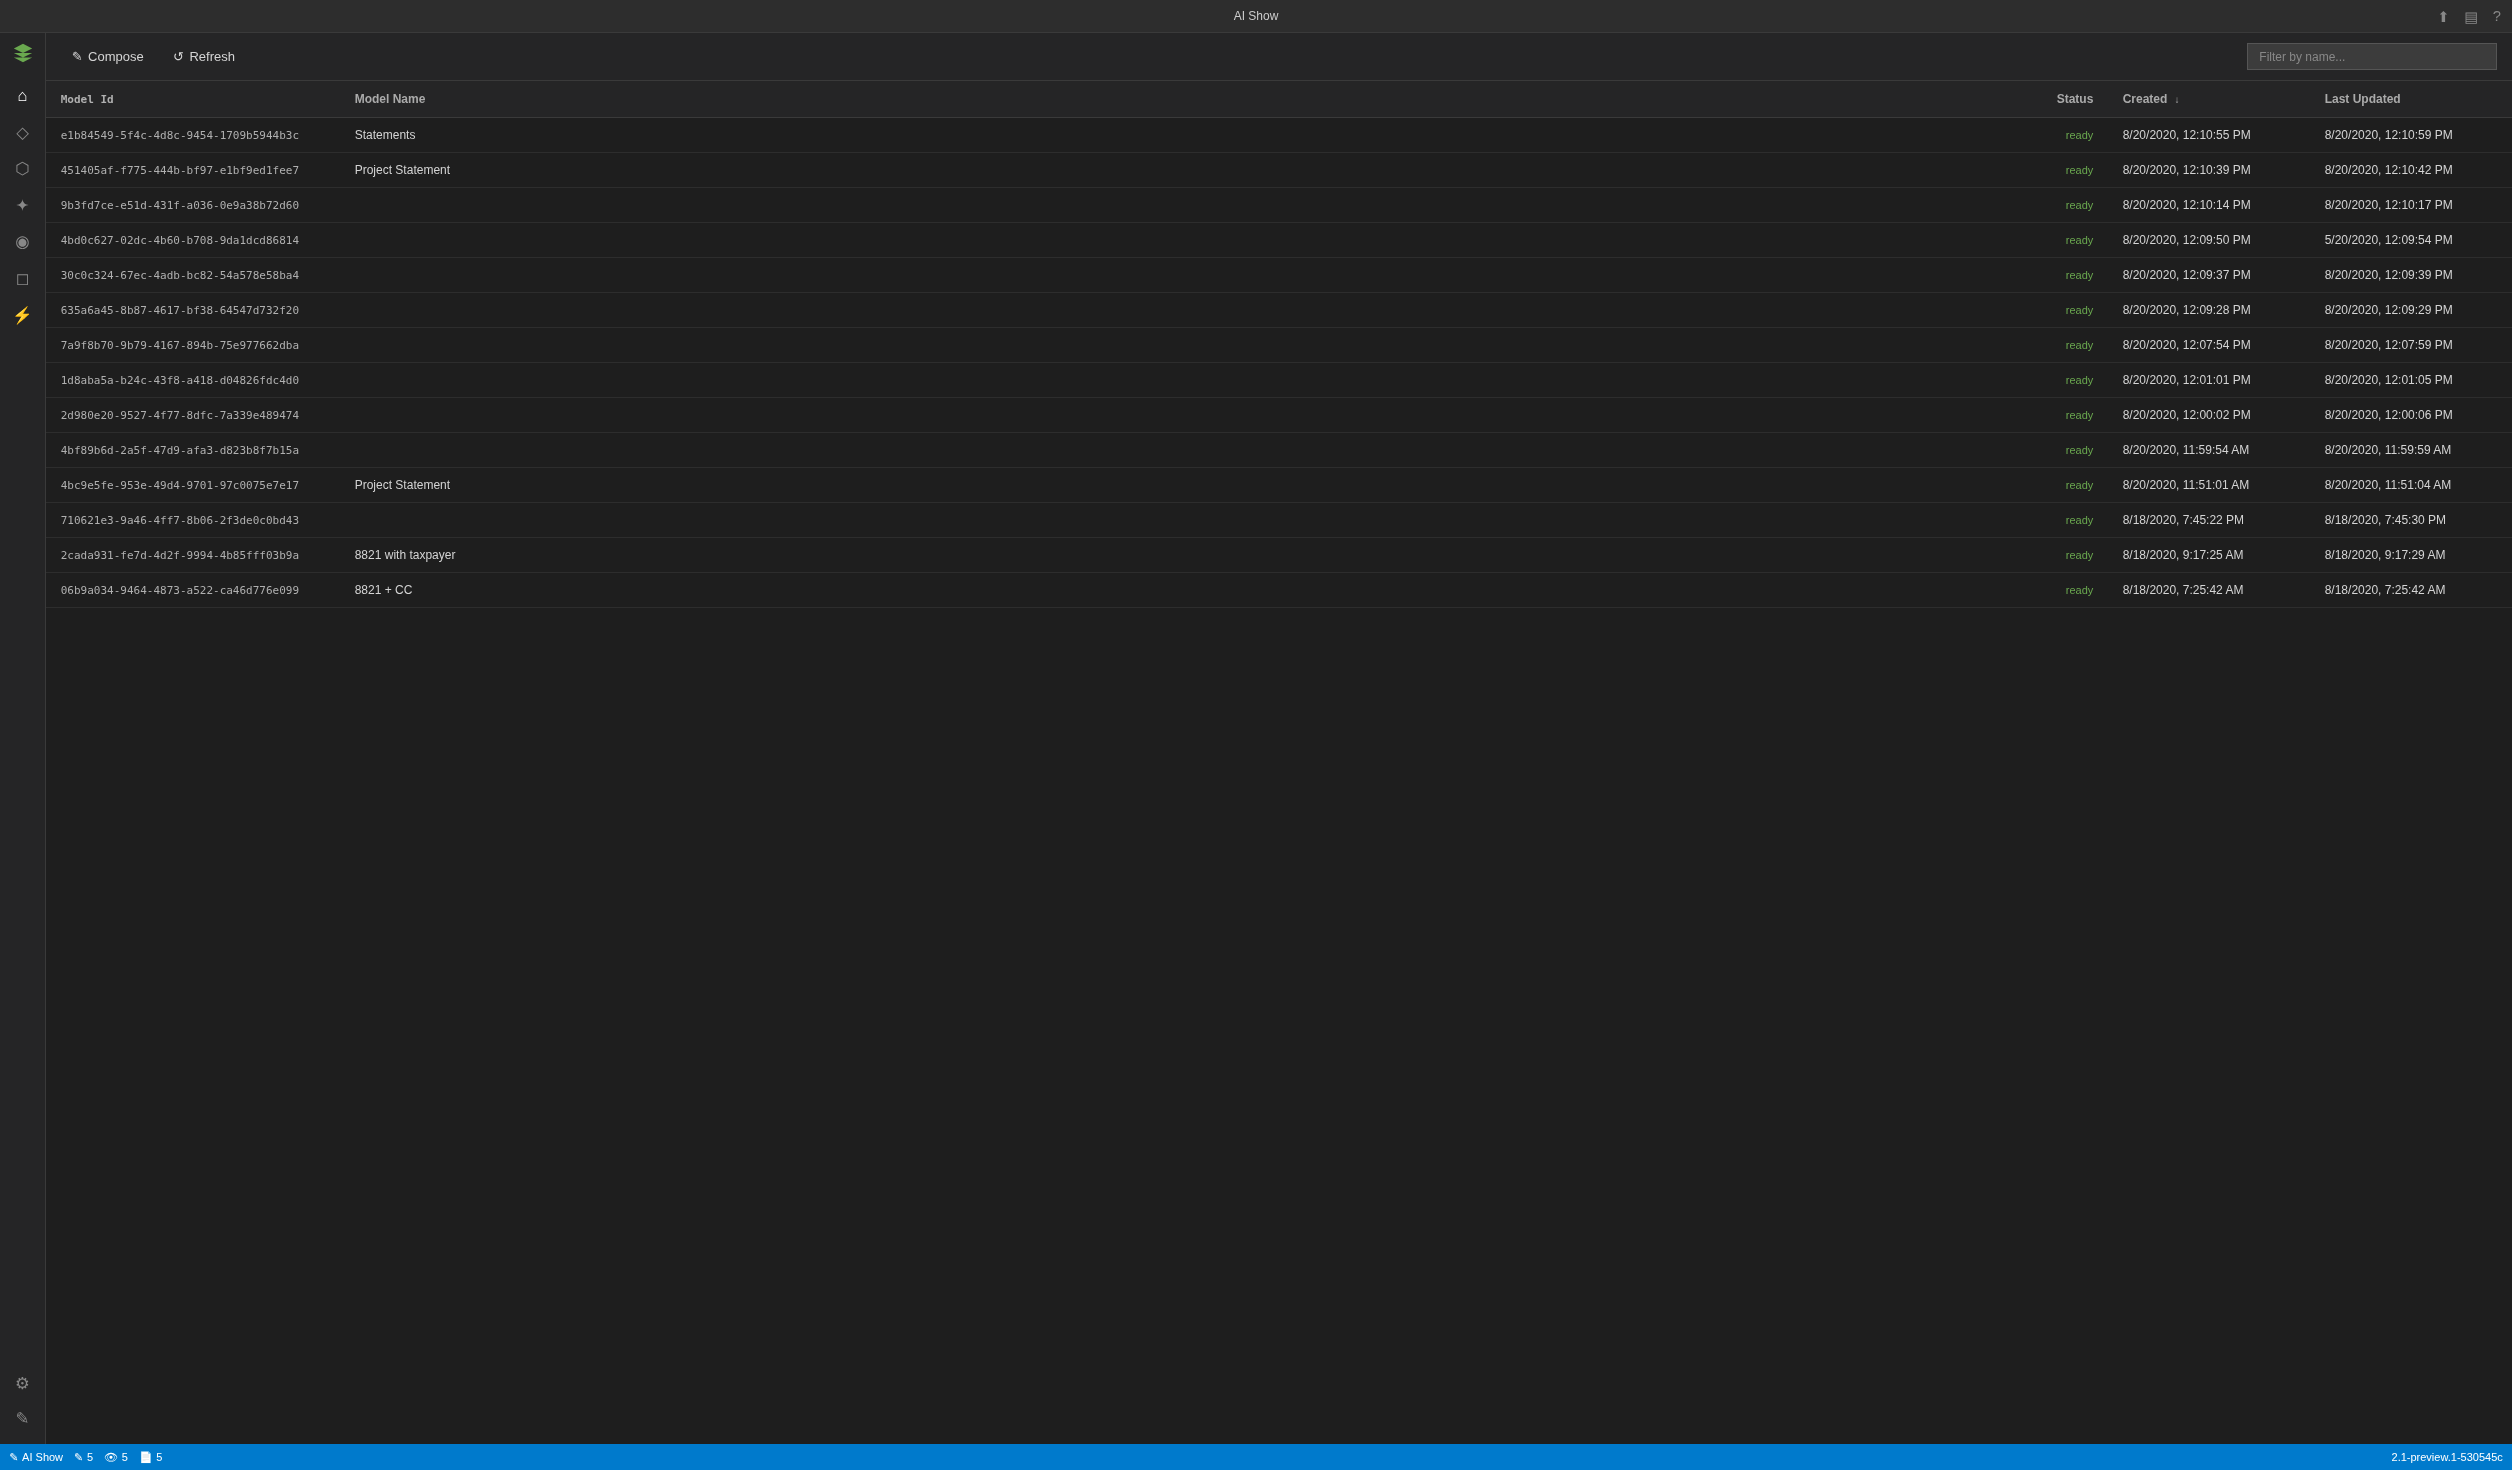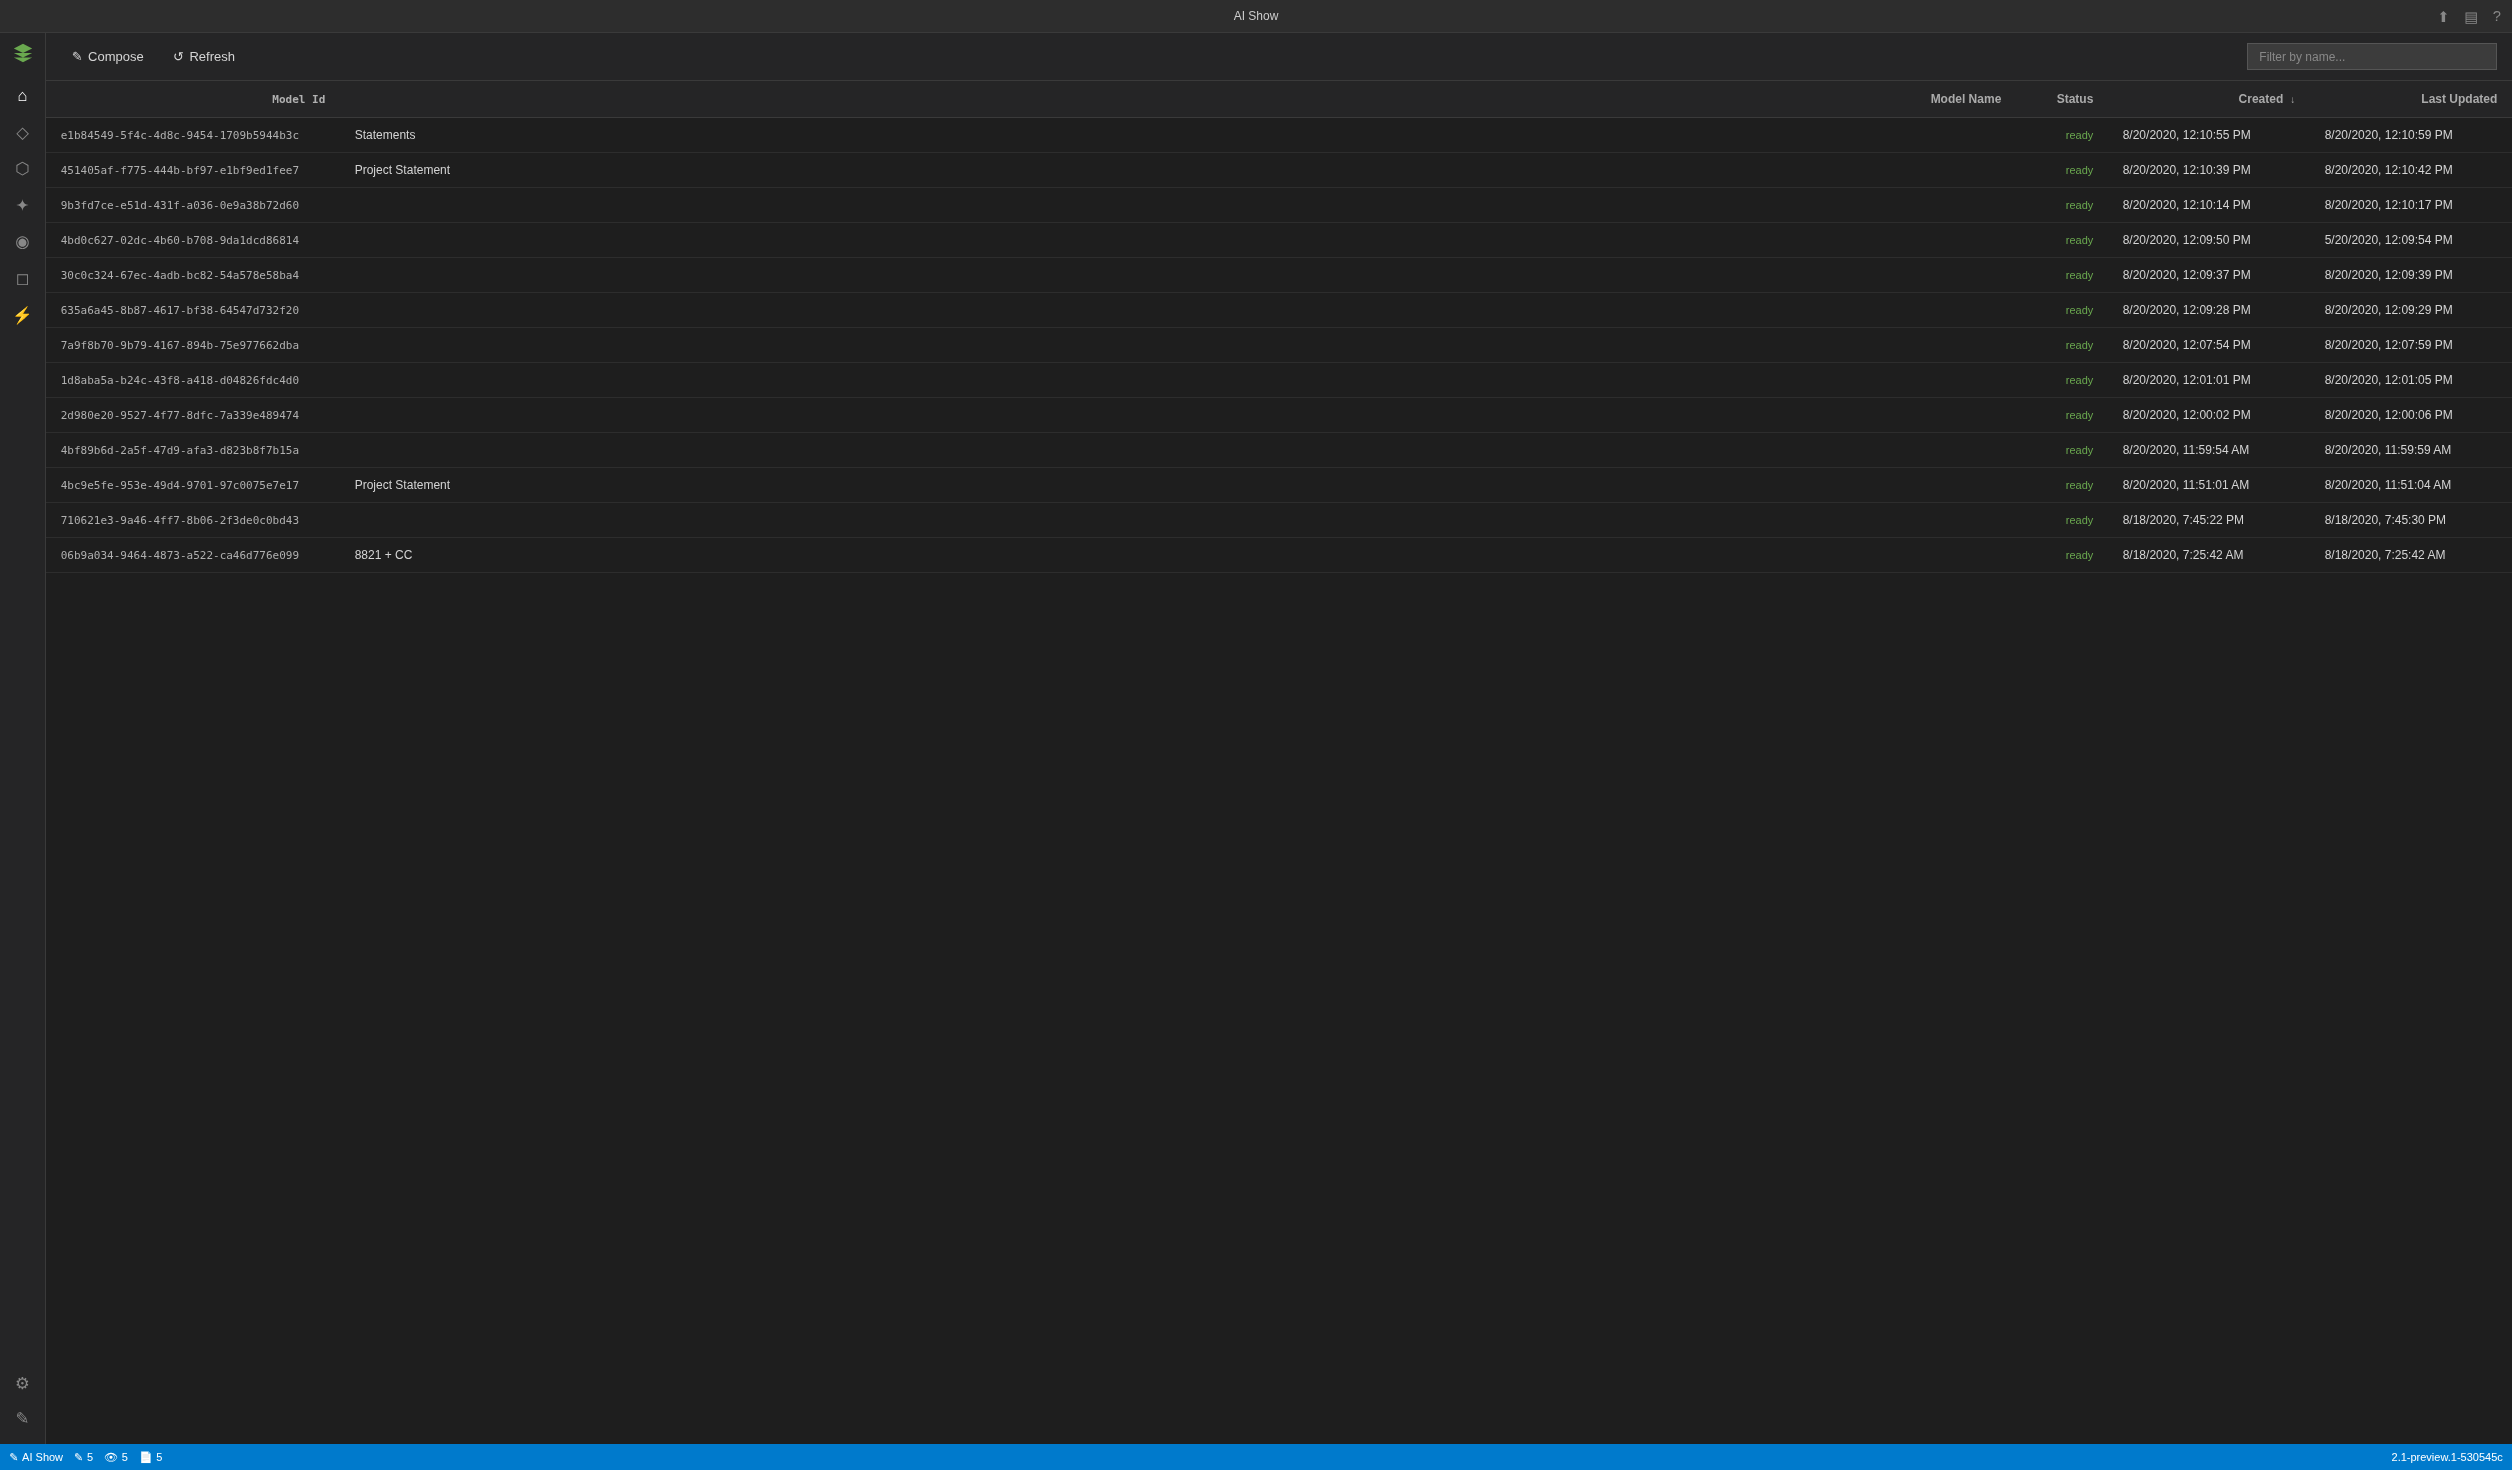--- a/index.html
+++ b/index.html
@@ -145,21 +145,21 @@
       width: 100%;
       border-collapse: collapse;
     }
     thead {
       position: sticky;
       top: 0;
       background: #252526;
       z-index: 1;
     }
     th {
-      text-align: right;
+      text-align: left;
       padding: 11px 14.7px;
       font-size: 12px;
       font-weight: 600;
       color: #aaa;
       border-bottom: 0.9px solid #3a3a3a;
       white-space: nowrap;
     }
     th.sortable { cursor: pointer; }
     .sort-icon { margin-left: 3.7px; font-size: 10px; }
     td {
@@ -382,20 +382,27 @@
               <td class="col-last-updated">8/20/2020, 11:51:04 AM</td>
             </tr>
             <tr>
               <td class="col-model-id">710621e3-9a46-4ff7-8b06-2f3de0c0bd43</td>
               <td class="col-model-name"></td>
               <td class="col-status"><span class="status-ready">ready</span></td>
               <td class="col-created">8/18/2020, 7:45:22 PM</td>
               <td class="col-last-updated">8/18/2020, 7:45:30 PM</td>
             </tr>
             <tr>
+              <td class="col-model-id">2cada931-fe7d-4d2f-9994-4b85fff03b9a</td>
+              <td class="col-model-name">8821 with taxpayer</td>
+              <td class="col-status"><span class="status-ready">ready</span></td>
+              <td class="col-created">8/18/2020, 9:17:25 AM</td>
+              <td class="col-last-updated">8/18/2020, 9:17:29 AM</td>
+            </tr>
+            <tr>
               <td class="col-model-id">06b9a034-9464-4873-a522-ca46d776e099</td>
               <td class="col-model-name">8821 + CC</td>
               <td class="col-status"><span class="status-ready">ready</span></td>
               <td class="col-created">8/18/2020, 7:25:42 AM</td>
               <td class="col-last-updated">8/18/2020, 7:25:42 AM</td>
             </tr>
           </tbody>
       </table>
     </div>
 

